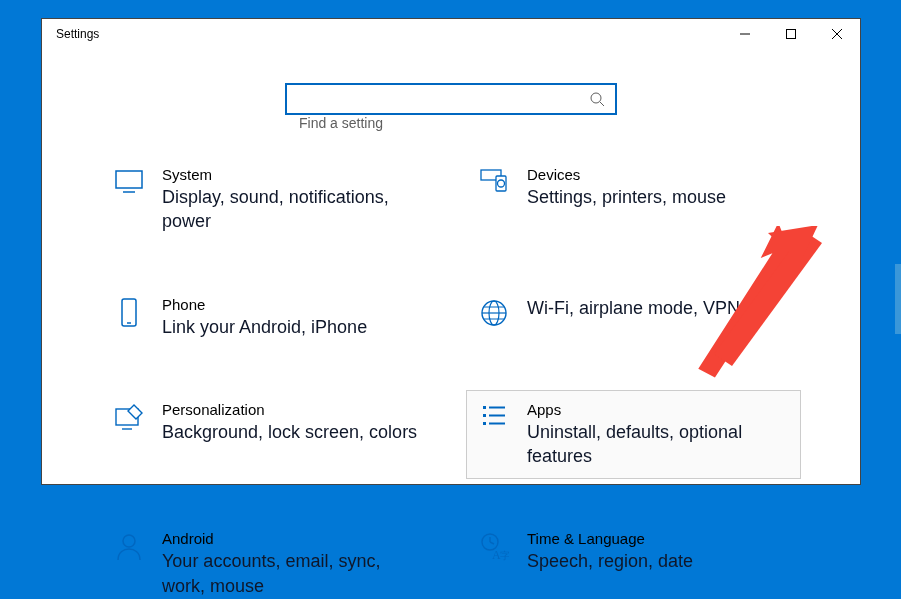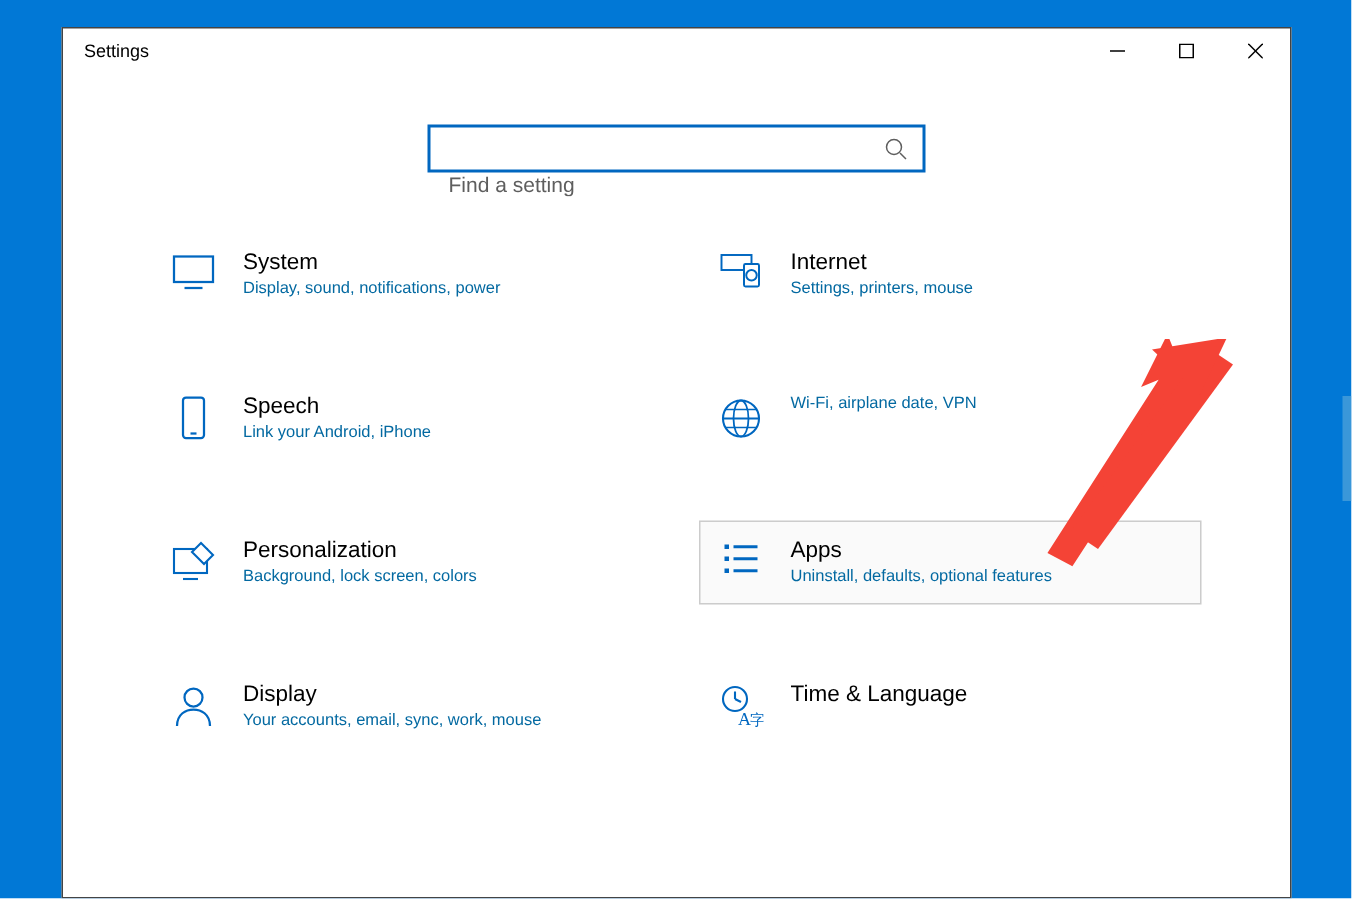--- a/index.html
+++ b/index.html
@@ -1,33 +1,33 @@
 <!DOCTYPE html>
 <html><head>
 <meta charset="utf-8">
 <style>
   html,body{margin:0;padding:0;font-family:"Segoe UI",Arial,sans-serif;font-size:14px;color:#000;}
   .desktop{width:901px;height:599px;background:#0178d6;position:relative;overflow:hidden;}
-  .window{position:absolute;left:41px;top:18px;width:820px;height:581px;background:#fff;border:1px solid #444;box-sizing:border-box;}
+  .window{position:absolute;left:41px;top:18px;width:820px;height:467px;background:#fff;border:1px solid #444;box-sizing:border-box;}
   .titlebar{height:30px;display:flex;align-items:center;justify-content:space-between;padding-left:14px;}
   .titlebar-title{font-size:12px;color:#000;}
   .win-controls{display:flex;height:100%;}
   .win-btn{width:46px;height:100%;display:flex;align-items:center;justify-content:center;cursor:pointer;}
   .content{padding:20px 50px 0 50px;}
   .search-wrap{display:flex;justify-content:center;margin:14px 0 40px 0;}
   .search-box{width:332px;height:32px;border:2px solid #0067c0;display:flex;align-items:center;padding:0 10px;box-sizing:border-box;}
   .search-input{flex:1;border:none;outline:none;font-size:14px;background:transparent;color:#000;margin-top:47px;}
   .search-input::placeholder{color:#5e5e5e;}
   .grid{display:grid;grid-template-columns:1fr 1fr;column-gap:30px;row-gap:40px;max-width:700px;margin:0 auto;}
   .tile{display:flex;align-items:flex-start;padding:10px 12px;border:1px solid transparent;background:transparent;text-align:left;cursor:pointer;box-sizing:border-box;}
   .tile.hovered{border:1px solid #ccc;background:#fafafa;justify-content:flex-end;}
   .tile-icon{width:30px;height:30px;flex:0 0 30px;margin-right:18px;margin-top:2px;display:flex;align-items:flex-start;justify-content:center;}
   .tile-texts{flex:1;}
   .tile-title{font-size:15px;color:#000;margin-bottom:2px;}
-  .tile-desc{font-size:11px;color:#0369a1;line-height:1.35;}
+  .tile-desc{font-size:18px;color:#0f172a;line-height:1.35;}
   svg{display:block;}
   .arrow{position:absolute;left:654px;top:226px;pointer-events:none;}
   .blue-tab{position:absolute;right:0;top:264px;width:6px;height:70px;background:#3a97d9;}
 </style>
 </head>
 <body>
 
 <div class="desktop">
 
   <div class="window">
@@ -84,50 +84,50 @@
         <div class="tile">
           <div class="tile-icon">
             <svg width="30" height="26" viewBox="0 0 30 26">
                 <rect x="2" y="2" width="20" height="10" fill="none" stroke="#0067c0" stroke-width="1.3"></rect>
                 <line x1="4" y1="5" x2="4" y2="5" stroke="#0067c0"></line>
                 <rect x="17" y="8" width="10" height="15" rx="1" fill="#fff" stroke="#0067c0" stroke-width="1.3"></rect>
                 <circle cx="22" cy="15.5" r="3.5" fill="none" stroke="#0067c0" stroke-width="1.3"></circle>
               </svg>
           </div>
           <div class="tile-texts">
-            <div class="tile-title">Internet</div>
+            <div class="tile-title">Devices</div>
             <div class="tile-desc">Settings, printers, mouse</div>
           </div>
         </div>
 
         <div class="tile">
           <div class="tile-icon">
             <svg width="22" height="30" viewBox="0 0 22 30">
                 <rect x="4" y="1" width="14" height="27" rx="2" fill="none" stroke="#0067c0" stroke-width="1.5"></rect>
                 <line x1="9" y1="25" x2="13" y2="25" stroke="#0067c0" stroke-width="1.5"></line>
               </svg>
           </div>
           <div class="tile-texts">
-            <div class="tile-title">Speech</div>
+            <div class="tile-title">Phone</div>
             <div class="tile-desc">Link your Android, iPhone</div>
           </div>
         </div>
 
         <div class="tile">
           <div class="tile-icon">
             <svg width="30" height="30" viewBox="0 0 30 30">
                 <circle cx="15" cy="15" r="12" fill="none" stroke="#0067c0" stroke-width="1.4"></circle>
                 <ellipse cx="15" cy="15" rx="5" ry="12" fill="none" stroke="#0067c0" stroke-width="1.2"></ellipse>
                 <line x1="3" y1="15" x2="27" y2="15" stroke="#0067c0" stroke-width="1.2"></line>
                 <line x1="5" y1="9" x2="25" y2="9" stroke="#0067c0" stroke-width="1"></line>
                 <line x1="5" y1="21" x2="25" y2="21" stroke="#0067c0" stroke-width="1"></line>
               </svg>
           </div>
           <div class="tile-texts">
-            <div class="tile-desc">Wi-Fi, airplane date, VPN</div>
+            <div class="tile-desc">Wi-Fi, airplane mode, VPN</div>
           </div>
         </div>
 
         <div class="tile">
           <div class="tile-icon">
             <svg width="30" height="28" viewBox="0 0 30 28">
                 <rect x="2" y="6" width="22" height="16" fill="none" stroke="#0067c0" stroke-width="1.4"></rect>
                 <line x1="8" y1="26" x2="18" y2="26" stroke="#0067c0" stroke-width="1.4"></line>
                 <path d="M20 2 L28 10 L22 16 L14 8 Z" fill="#fff" stroke="#0067c0" stroke-width="1.4"></path>
               </svg>
@@ -156,37 +156,38 @@
         </div>
 
         <div class="tile">
           <div class="tile-icon">
             <svg width="28" height="30" viewBox="0 0 28 30">
                 <circle cx="14" cy="9" r="6" fill="none" stroke="#0067c0" stroke-width="1.5"></circle>
                 <path d="M3 28 C3 20 9 17 14 17 C19 17 25 20 25 28" fill="none" stroke="#0067c0" stroke-width="1.5"></path>
               </svg>
           </div>
           <div class="tile-texts">
-            <div class="tile-title">Display</div>
+            <div class="tile-title">Android</div>
             <div class="tile-desc">Your accounts, email, sync, work, mouse</div>
           </div>
         </div>
 
         <div class="tile">
           <div class="tile-icon">
             <svg width="30" height="30" viewBox="0 0 30 30">
                 <circle cx="11" cy="10" r="8" fill="none" stroke="#0067c0" stroke-width="1.4"></circle>
                 <line x1="11" y1="10" x2="11" y2="5" stroke="#0067c0" stroke-width="1.4"></line>
                 <line x1="11" y1="10" x2="15" y2="12" stroke="#0067c0" stroke-width="1.4"></line>
                 <text x="13" y="27" font-size="12" fill="#0067c0" font-family="Segoe UI">A</text>
                 <text x="21" y="27" font-size="10" fill="#0067c0" font-family="Segoe UI">字</text>
               </svg>
           </div>
           <div class="tile-texts">
             <div class="tile-title">Time &amp; Language</div>
+            <div class="tile-desc">Speech, region, date</div>
           </div>
         </div>
 
       </div>
     </div>
   </div>
 
   <svg class="arrow" width="180" height="160" viewBox="0 0 180 160">
     <defs></defs>
     <g transform="rotate(0)">

